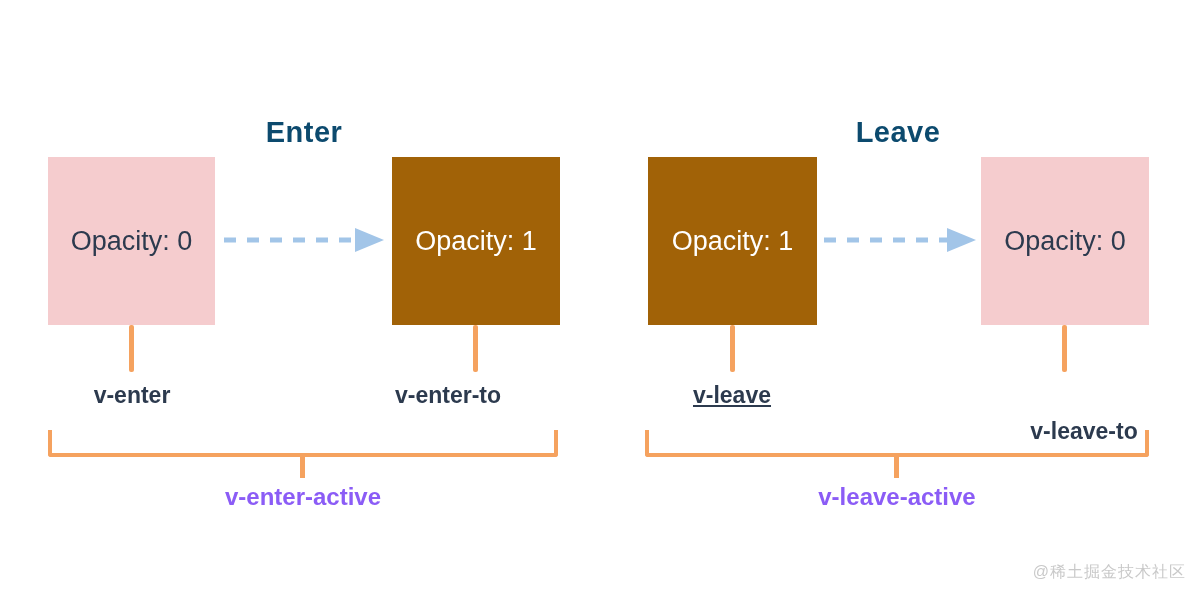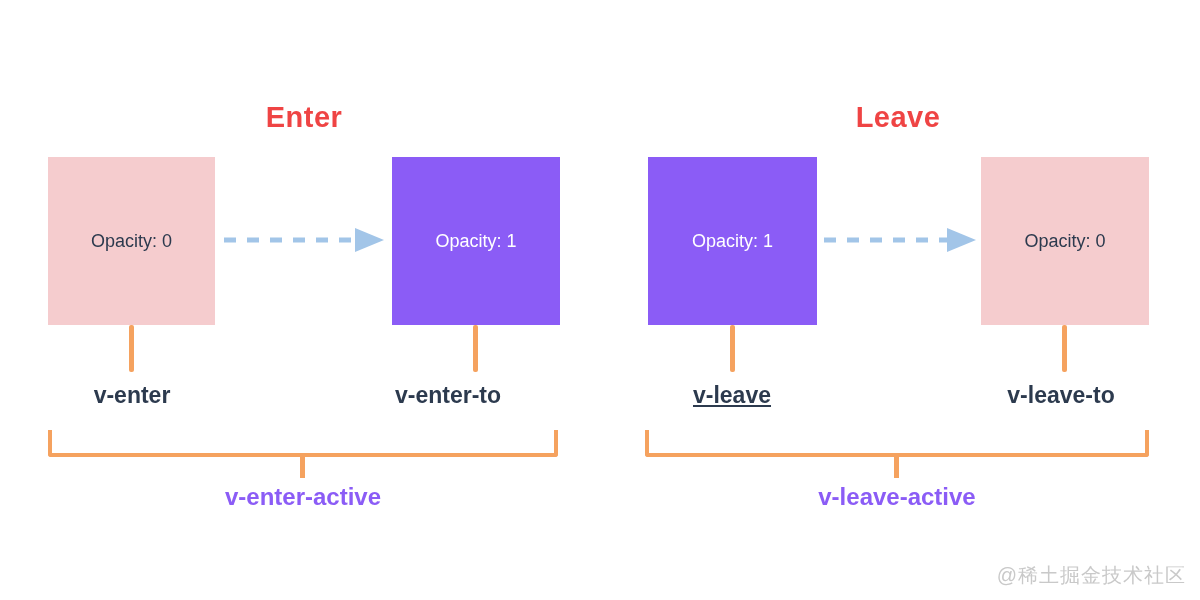--- a/index.html
+++ b/index.html
@@ -8,36 +8,36 @@
     width:1200px;height:600px;
     background:#ffffff;
     font-family:"Liberation Sans", sans-serif;
     overflow:hidden;
   }
   .panel{position:absolute;top:0;width:600px;height:600px;}
   .panel-enter{left:0;}
   .panel-leave{left:600px;}
 
   .panel-title{
-    position:absolute;top:77px;
+    position:absolute;top:92px;
     text-align:center;
-    font-size:29px;font-weight:700;color:#ef4444;
+    font-size:29px;font-weight:700;color:#0c4a6e;
     letter-spacing:0.5px;
   }
   .panel-enter .panel-title{left:48px;width:512px;}
   .panel-leave .panel-title{left:48px;width:500px;}
 
   .state-box{
     position:absolute;top:157px;
     width:167px;height:168px;
     display:flex;align-items:center;justify-content:center;
-    font-size:18px;
+    font-size:27px;
   }
   .box-faded{background:#F5CCCE;color:#2C3A4E;}
-  .box-solid{background:#8b5cf6;color:#ffffff;}
+  .box-solid{background:#a16207;color:#ffffff;}
 
   .panel-enter .start-box{left:48px;}
   .panel-enter .end-box{left:392px;width:168px;}
   .panel-leave .start-box{left:48px;width:169px;}
   .panel-leave .end-box{left:381px;width:168px;}
 
   .arrow{position:absolute;top:226px;}
   .panel-enter .arrow{left:222px;}
   .panel-leave .arrow{left:222px;}
 
@@ -52,21 +52,21 @@
 
   .class-label{
     position:absolute;top:382px;
     transform:translateX(-50%);
     font-size:23px;font-weight:700;color:#2C3A4E;
     white-space:nowrap;
   }
   .panel-enter .label-start{left:132px;}
   .panel-enter .label-end{left:448px;}
   .panel-leave .label-start{left:132px;text-decoration:underline;}
-  .panel-leave .label-end{left:461px;}
+  .panel-leave .label-end{left:484px;margin-top:36px;}
 
   .bracket{
     position:absolute;top:430px;height:23px;
     border-left:4px solid #F5A25F;
     border-right:4px solid #F5A25F;
     border-bottom:4px solid #F5A25F;
     border-bottom-left-radius:3px;
     border-bottom-right-radius:3px;
   }
   .panel-enter .bracket{left:48px;width:502px;}
@@ -83,21 +83,21 @@
     position:absolute;top:483px;
     transform:translateX(-50%);
     font-size:24px;font-weight:700;color:#8b5cf6;
     white-space:nowrap;
   }
   .panel-enter .active-label{left:303px;}
   .panel-leave .active-label{left:297px;text-align:right;}
 
   .watermark{
     position:absolute;top:562px;right:14px;
-    font-size:20px;color:#C9C9C9;
+    font-size:16px;color:#C9C9C9;
     letter-spacing:1px;
   }
 </style>
 </head>
 <body>
 
 <div class="canvas">
 
   <section class="panel panel-enter">
     <h2 class="panel-title">Enter</h2>

